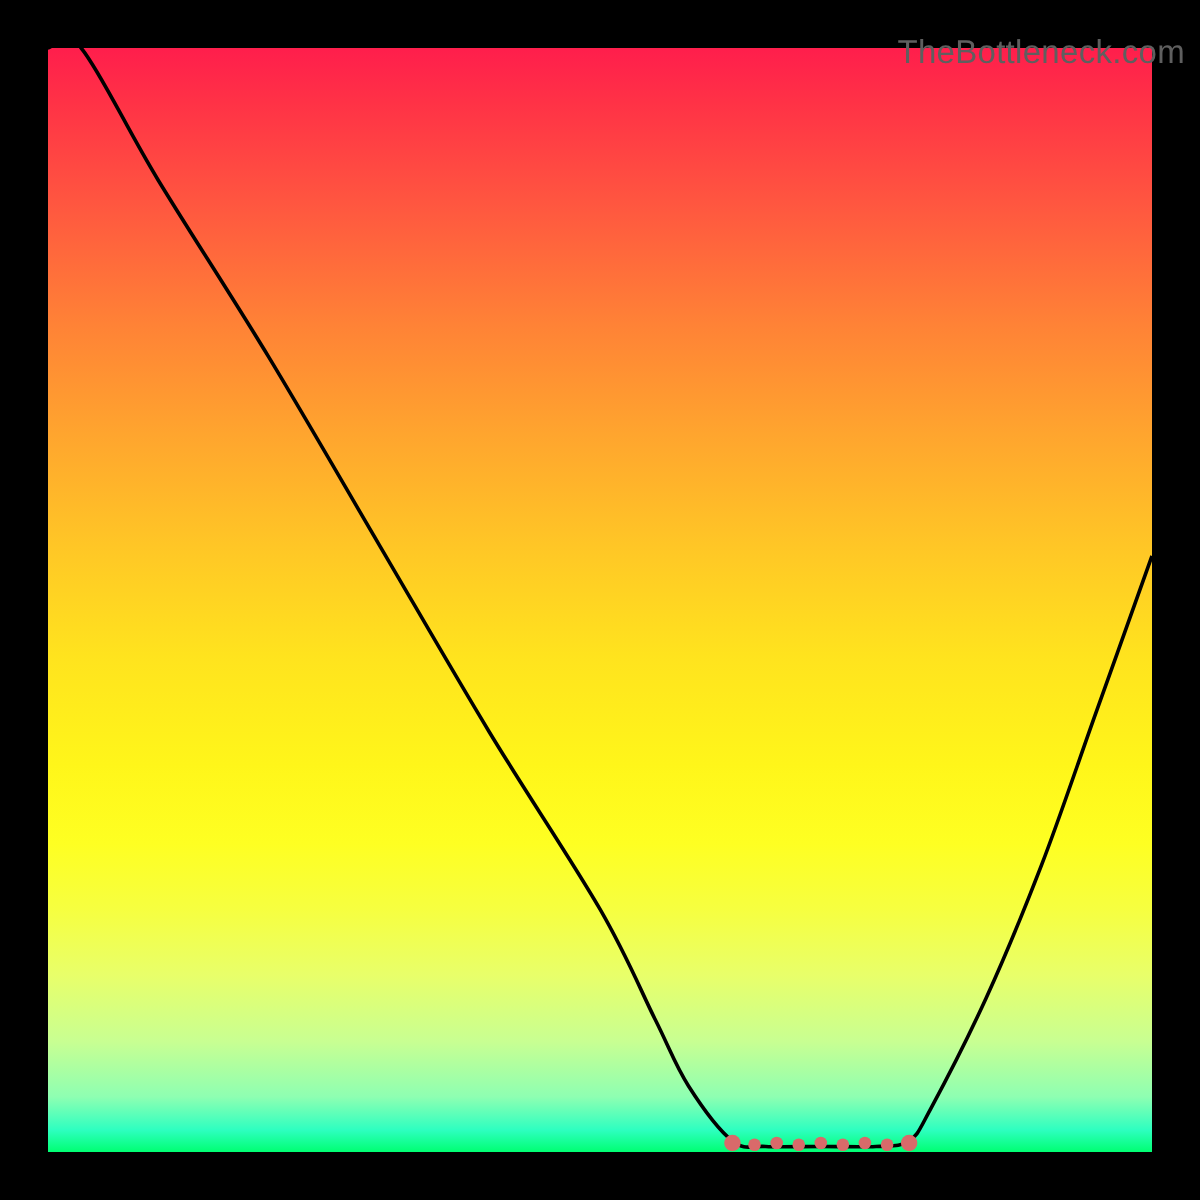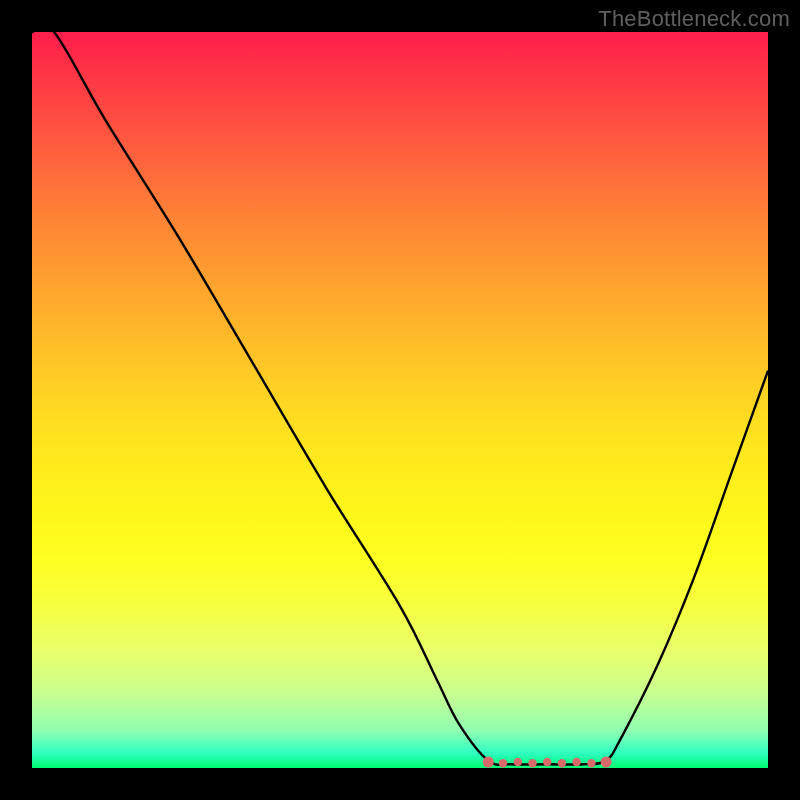--- a/index.html
+++ b/index.html
@@ -12,21 +12,21 @@
     font-family: Arial, Helvetica, sans-serif;
   }
   .frame {
     position: relative;
     width: 800px;
     height: 800px;
     background: #000;
   }
   .watermark {
     position: absolute;
-    top: 6px;
+    top: 22px;
     right: 10px;
     color: #5f5f5f;
     font-size: 22px;
     font-weight: 500;
     z-index: 10;
     letter-spacing: 0.2px;
   }
   .plot-area {
     position: absolute;
     left: 32px;

